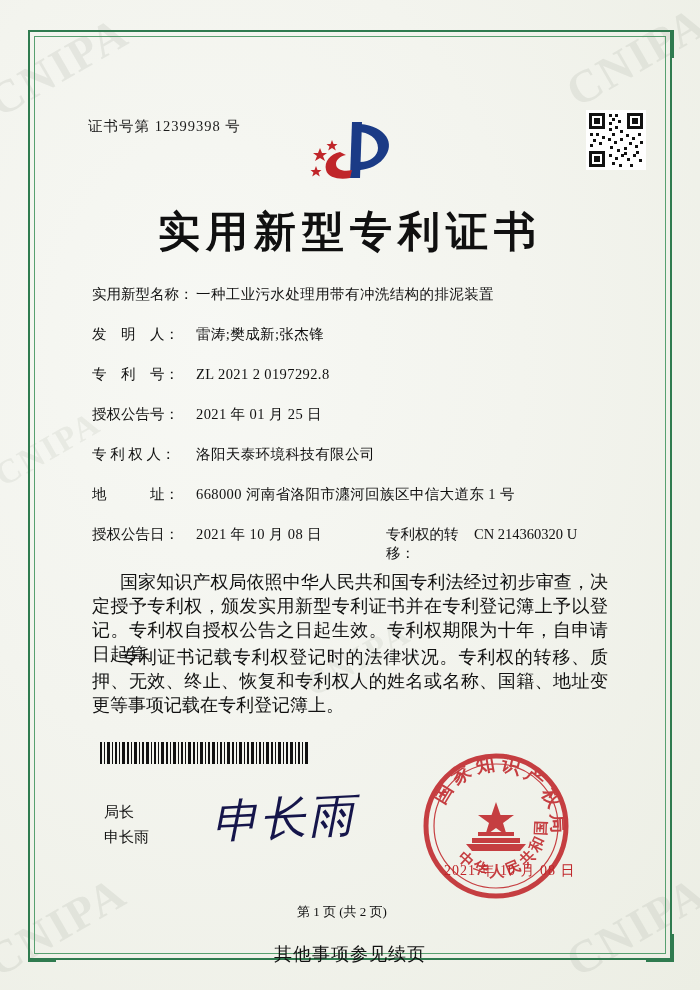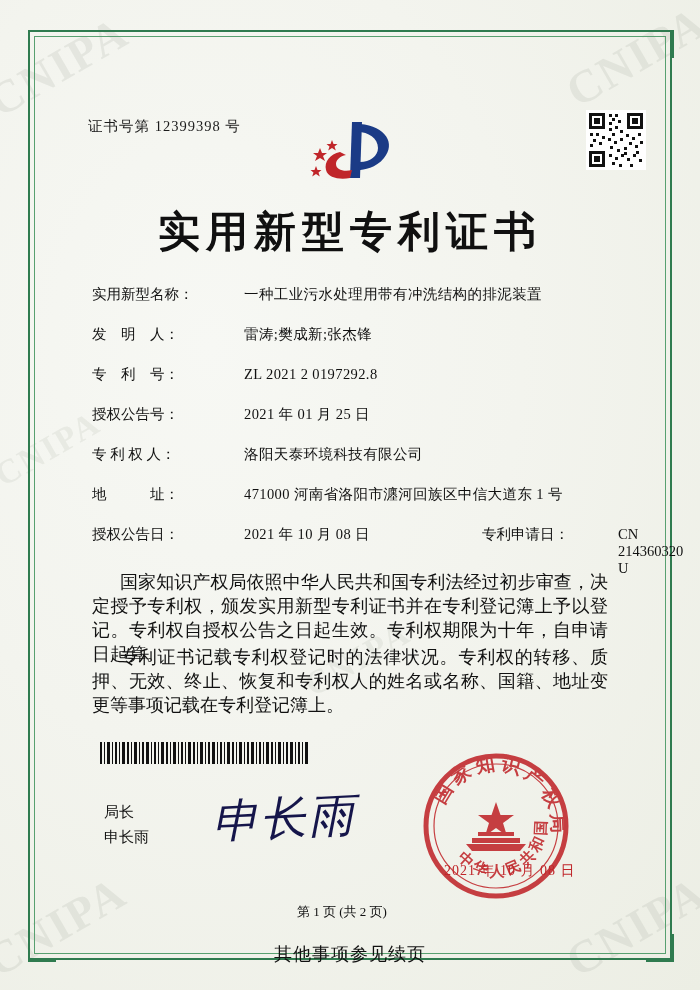--- a/index.html
+++ b/index.html
@@ -103,21 +103,20 @@
     position: absolute;
     left: 92px; top: 285px;
     width: 520px;
   }
   .frow {
     display: flex;
     align-items: baseline;
     margin-bottom: 21px;
     font-size: 14.5px;
     color: #111;
-    gap: 48px;
   }
   .flabel {
     width: 104px;
     flex: 0 0 104px;
     letter-spacing: 0px;
     white-space: nowrap;
   }
   .fvalue {
     flex: 1;
     letter-spacing: 0.4px;
@@ -312,27 +311,27 @@
       <span class="fvalue">2021 年 01 月 25 日</span>
     </div>
 
     <div class="frow">
       <span class="flabel">专 利 权 人：</span>
       <span class="fvalue">洛阳天泰环境科技有限公司</span>
     </div>
 
     <div class="frow">
       <span class="flabel">地　　　址：</span>
-      <span class="fvalue">471000 河南省洛阳市瀍河回族区中信大道东 1 号</span>
+      <span class="fvalue">668000 河南省洛阳市瀍河回族区中信大道东 1 号</span>
     </div>
 
     <div class="frow two">
       <span class="flabel">授权公告日：</span>
       <span class="fvalue">2021 年 10 月 08 日</span>
-      <span class="flabel2">专利申请日：</span>
+      <span class="flabel2">专利权的转移：</span>
       <span class="fvalue2">CN 214360320 U</span>
     </div>
 
   </div>
 
   <div class="para" id="para1">国家知识产权局依照中华人民共和国专利法经过初步审查，决定授予专利权，颁发实用新型专利证书并在专利登记簿上予以登记。专利权自授权公告之日起生效。专利权期限为十年，自申请日起算。</div>
   <div class="para" id="para2">专利证书记载专利权登记时的法律状况。专利权的转移、质押、无效、终止、恢复和专利权人的姓名或名称、国籍、地址变更等事项记载在专利登记簿上。</div>
 
   <div class="barcode">
     <svg viewBox="0 0 210 22" width="210" height="22" preserveAspectRatio="none">

